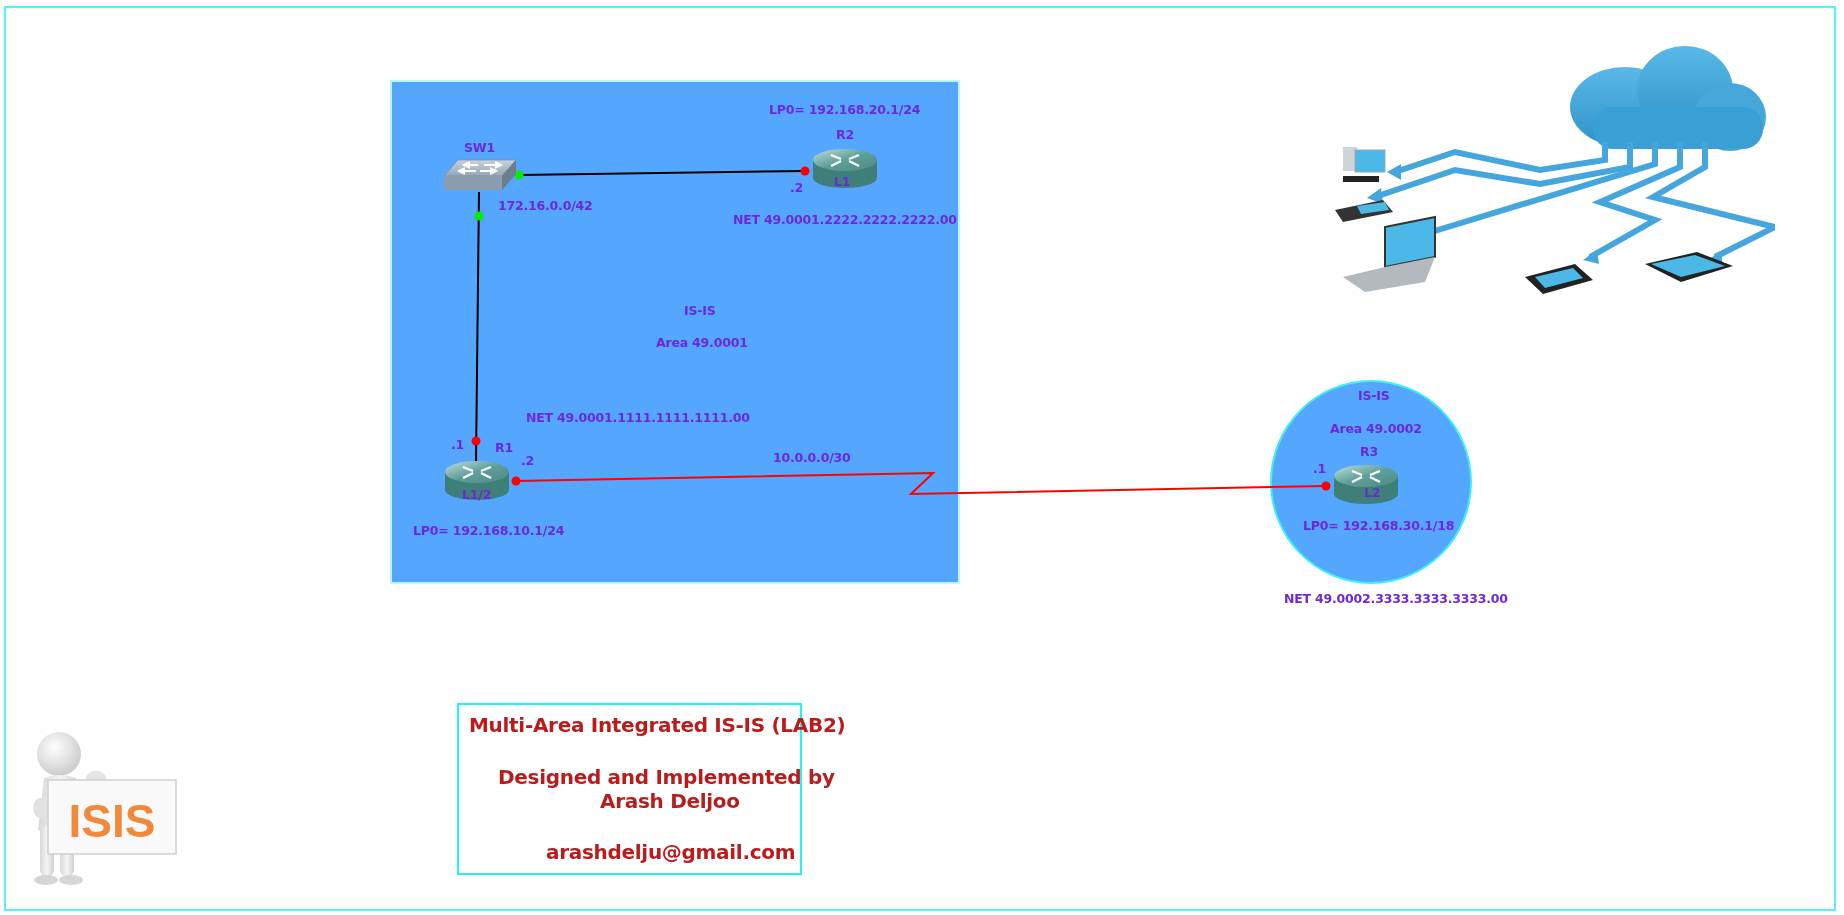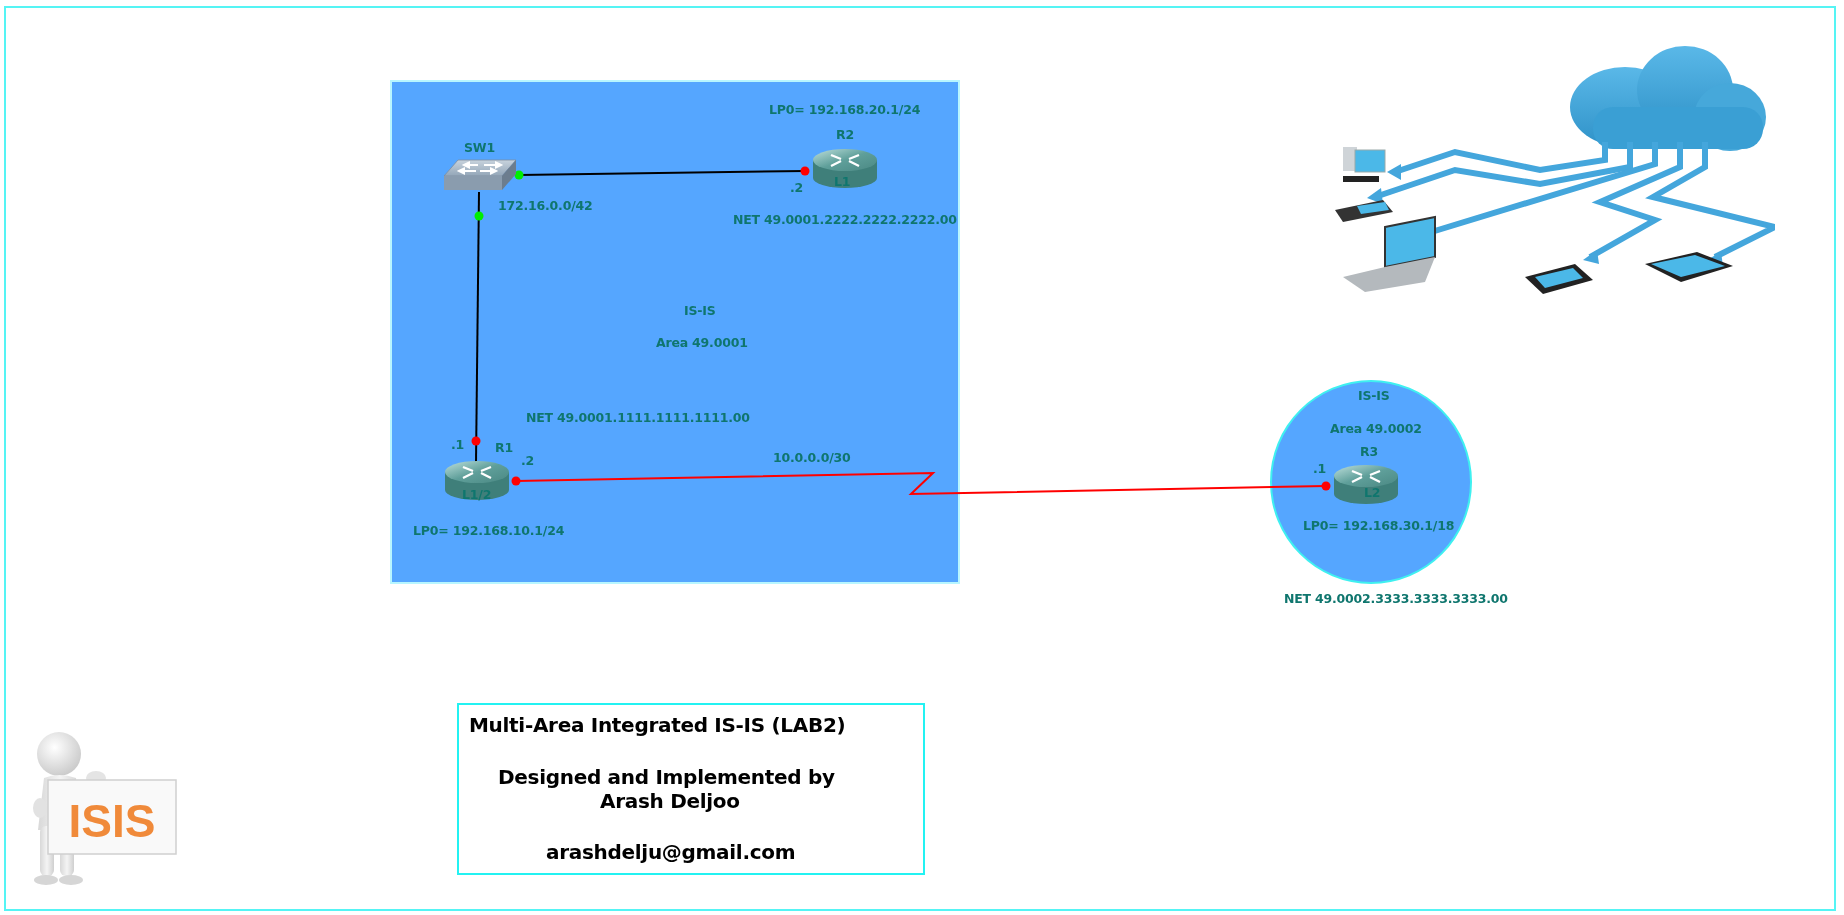--- a/index.html
+++ b/index.html
@@ -4,27 +4,27 @@
   <style>
     html, body { margin: 0; padding: 0; background: #ffffff; }
     body { width: 1844px; height: 915px; position: relative; overflow: hidden;
       font-family: "DejaVu Sans", sans-serif; }
     .canvas-frame { position: absolute; left: 4px; top: 6px; width: 1832px; height: 905px;
       border: 2px solid #55f4f4; box-sizing: border-box; }
     .area1 { position: absolute; left: 390px; top: 80px; width: 570px; height: 504px;
       background: #55a6ff; border: 2px solid #b8f6ff; box-sizing: border-box; }
     .area2 { position: absolute; left: 1270px; top: 380px; width: 202px; height: 204px;
       background: #55a6ff; border: 2px solid #3ff0f0; border-radius: 50%; box-sizing: border-box; }
-    .lbl { position: absolute; font-weight: bold; font-size: 12.5px; color: #0f766e;
+    .lbl { position: absolute; font-weight: bold; font-size: 12.5px; color: #6d28d9;
       white-space: nowrap; line-height: 1; letter-spacing: -0.2px; }
     svg.links { position: absolute; left: 0; top: 0; width: 1844px; height: 915px; pointer-events: none; }
     svg.links * { pointer-events: auto; }
     .device { position: absolute; }
-    .info-box { position: absolute; left: 457px; top: 703px; width: 468px; height: 172px;
-      border: 2px solid #23f2f2; box-sizing: border-box; color: #000000;
+    .info-box { position: absolute; left: 457px; top: 703px; width: 345px; height: 172px;
+      border: 2px solid #23f2f2; box-sizing: border-box; color: #b91c1c;
       font-family: "DejaVu Sans", sans-serif; font-weight: bold; font-size: 20px; }
     .info-box .line { position: absolute; white-space: nowrap; line-height: 1; letter-spacing: -0.3px; }
     .isis-fig { position: absolute; left: 26px; top: 730px; width: 160px; height: 165px; }
     .cloud-fig { position: absolute; left: 1335px; top: 42px; width: 440px; height: 260px; }
   </style>
 </head>
 <body>
 
 <div class="canvas-frame"></div>
 

